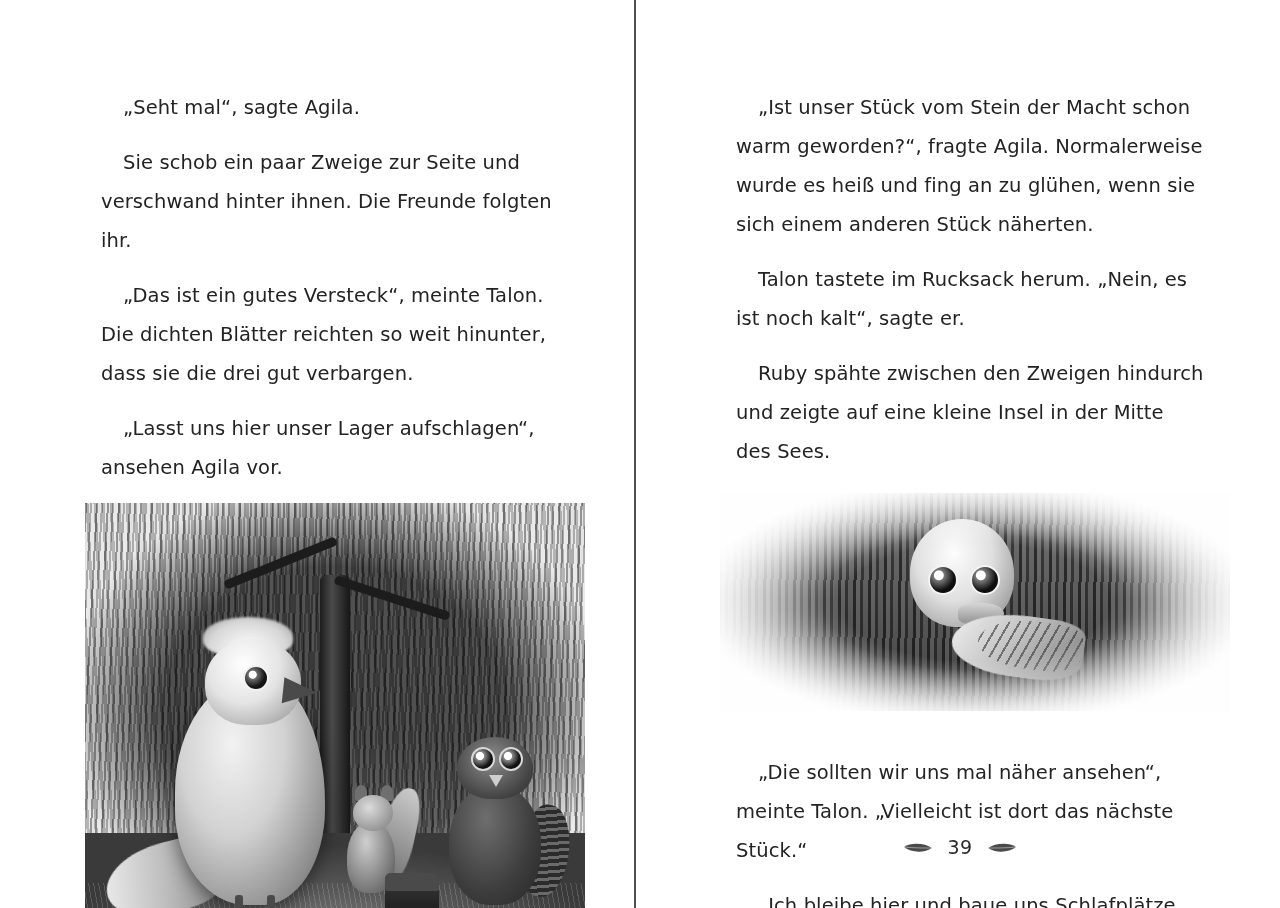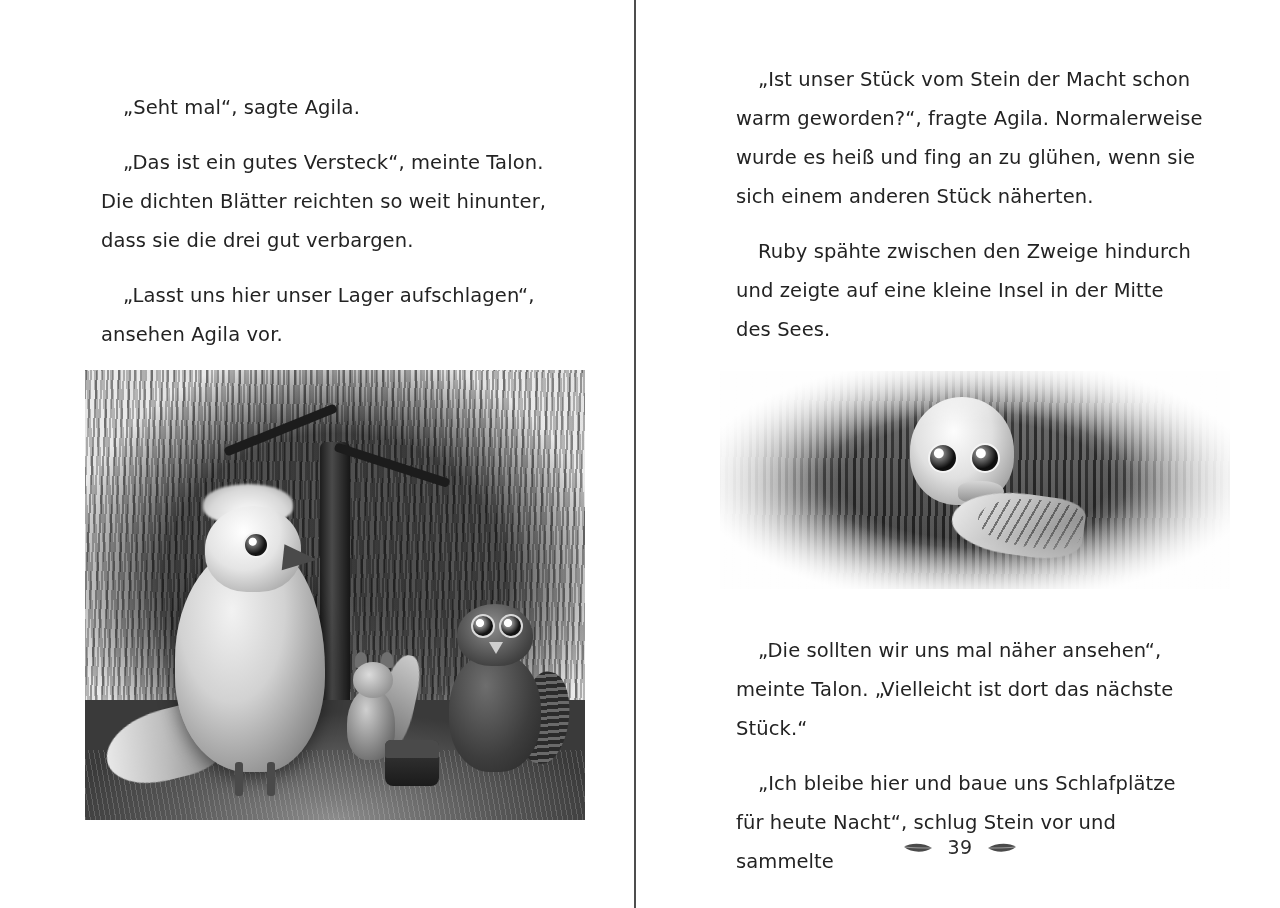--- a/index.html
+++ b/index.html
@@ -43,21 +43,21 @@
     opacity: .85;
   }
 
   .text-block {
     padding-top: 72px;
     font-size: 19.5px;
     line-height: 39px;
     letter-spacing: .1px;
     color: #232323;
   }
-  .page-right .text-block { padding-top: 44px; }
+  .page-right .text-block { padding-top: 72px; }
 
   p {
     margin: 16px;
     text-indent: 22px;
   }
 
   
   .illus {
     position: relative;
     overflow: hidden;
@@ -347,20 +347,21 @@
   .folio .num { letter-spacing: .5px; }
 </style>
 </head>
 <body>
 
 <div class="spread">
 
   <div class="page page-left">
     <div class="text-block">
       <p>„Seht mal“, sagte Agila.</p>
+      <p>Sie schob ein paar Zweige zur Seite und verschwand hinter ihnen. Die Freunde folgten ihr.</p>
       <p>„Das ist ein gutes Versteck“, meinte Talon. Die dichten Blätter reichten so weit hinunter, dass sie die drei gut verbargen.</p>
       <p>„Lasst uns hier unser Lager aufschlagen“, ansehen Agila vor.</p>
     </div>
 
     <div class="illus illus-left">
       <div class="willow"></div>
       <div class="willow w2"></div>
 
       <div class="trunk"></div>
       <div class="branch" style="left:250px;top:72px;width:120px;height:9px;transform:rotate(18deg);"></div>
@@ -395,21 +396,22 @@
       <div class="owl-eye" style="left:414px;"></div>
       <div class="owl-beak"></div>
     </div>
   </div>
 
   <div class="gutter"></div>
 
   <div class="page page-right">
     <div class="text-block">
       <p>„Ist unser Stück vom Stein der Macht schon warm geworden?“, fragte Agila. Normalerweise wurde es heiß und fing an zu glühen, wenn sie sich einem anderen Stück näherten.</p>
-      <p>Ruby spähte zwischen den Zweige hindurch und zeigte auf eine kleine Insel in der Mitte des Sees.</p>
+      <p>Talon tastete im Rucksack herum. „Nein, es ist noch kalt“, sagte er.</p>
+      <p>Ruby spähte zwischen den Zweigen hindurch und zeigte auf eine kleine Insel in der Mitte des Sees.</p>
     </div>
 
     <div class="illus illus-right">
       <div class="face-head"></div>
       <div class="face-eye" style="left:208px;"></div>
       <div class="face-eye" style="left:250px;"></div>
       <div class="face-beak"></div>
       <div class="face-wing"></div>
       <div class="face-wing-lines"></div>
       <div class="fade"></div>

